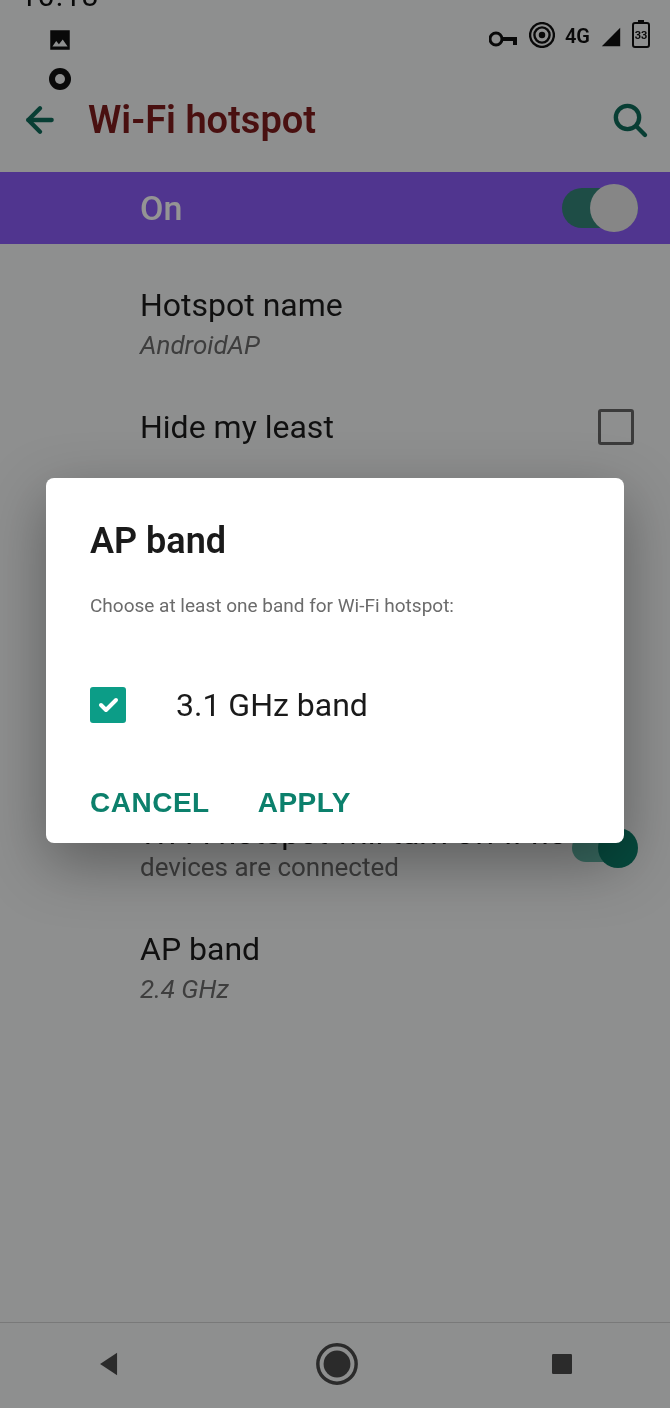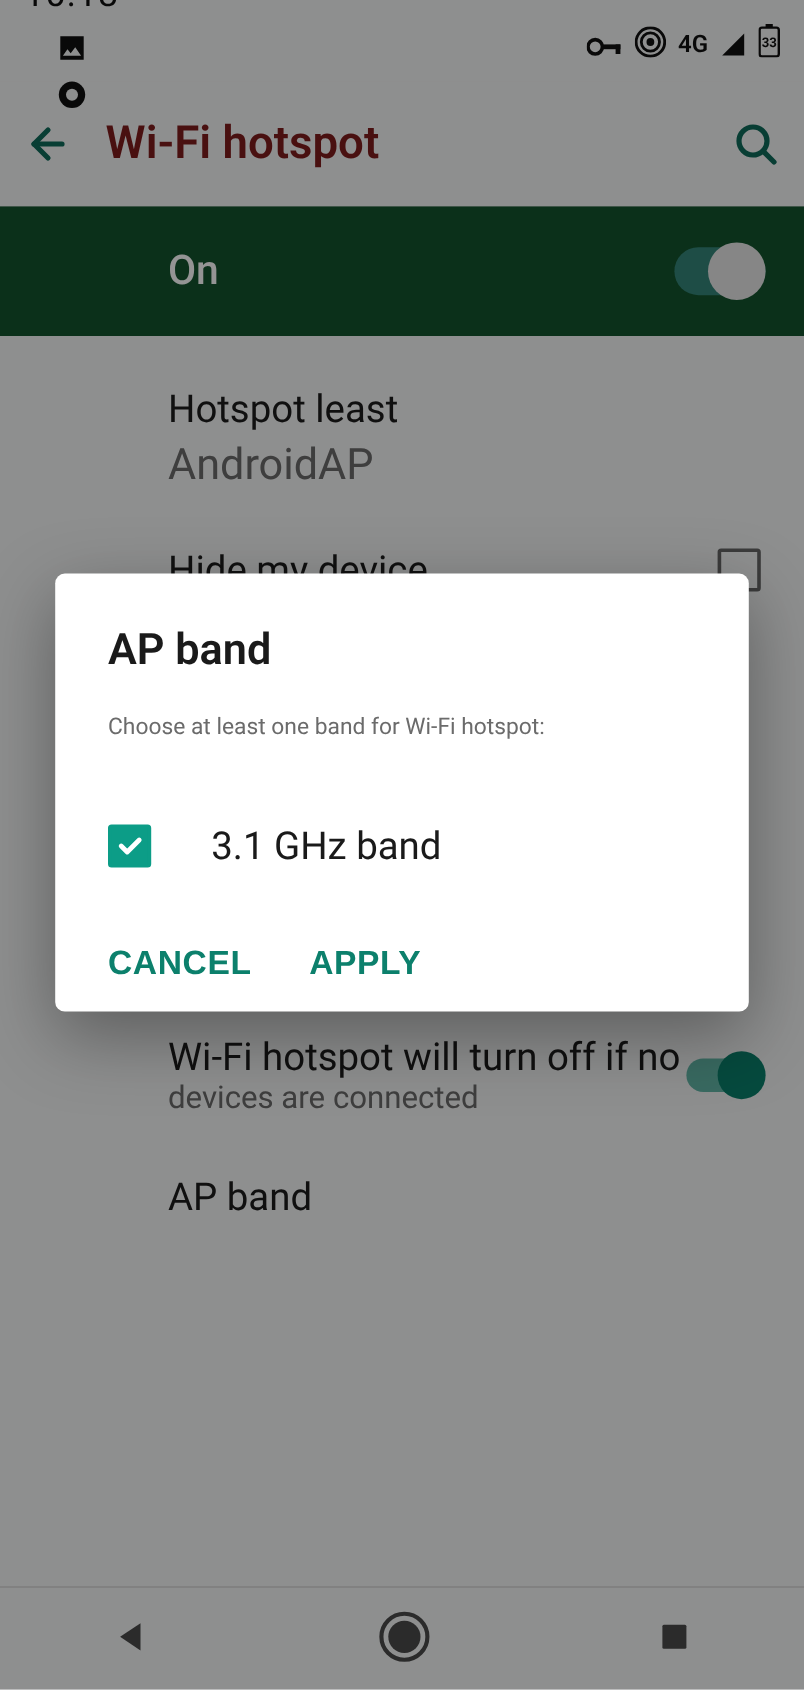--- a/index.html
+++ b/index.html
@@ -12,31 +12,31 @@
   .statusbar .right { display:flex; align-items:flex-end; gap:10px; }
   .clock { font-size: 30px; font-weight: 400; letter-spacing: 1px; }
   .stat-ic { display:inline-flex; align-items:center; justify-content:center; }
 
   
   .appbar { height: 104px; background: #f5f6f6; display:flex; align-items:center; padding: 0 20px; gap: 28px; }
   .appbar .title { flex:1; font-size: 38px; font-weight: 600; color: #7f1d1d; }
   .appbar .back svg, .appbar .search svg { display:block; }
 
   
-  .banner { background:#14532d; color:#fff; height:108px; display:flex; align-items:center; padding:0 32px 0 140px; justify-content:space-between; }
+  .banner { background:#8b5cf6; color:#fff; height:72px; display:flex; align-items:center; padding:0 32px 0 140px; justify-content:space-between; }
   .banner .lbl { font-size:34px; font-weight:500; }
   .toggle { width:76px; height:40px; border-radius:40px; background:#348579; position:relative; }
   .toggle::after { content:""; position:absolute; right:0; top:-4px; width:48px; height:48px; border-radius:50%; background:#e7e7e7; }
 
   
   .list { padding-top: 18px; }
   .row { padding: 24px 32px 24px 140px; position:relative; }
   .row.with-control { display:flex; align-items:center; justify-content:space-between; padding-right:36px; }
   .row .primary { font-size:32px; color:#1d1d1d; }
-  .row .secondary { font-size:36px; color:#6b6b6b; margin-top:6px; }
+  .row .secondary { font-size:26px; color:#6b6b6b; margin-top:6px;font-style:italic; }
   .chk-box { width:36px; height:36px; border:3px solid #666; border-radius:3px; flex:none; }
   .switch-sm { width:62px; height:28px; border-radius:28px; background:#bfbfbf; position:relative; flex:none; }
   .switch-sm.on { background:#63b7a8; }
   .switch-sm::after { content:""; position:absolute; top:-6px; width:40px; height:40px; border-radius:50%; background:#e7e7e7; }
   .switch-sm.on::after { right:-4px; background:#0c806c; }
 
   
   .navbar { position:absolute; bottom:0; left:0; right:0; height:86px; border-top:1px solid #d0d0d0; display:flex; align-items:center; justify-content:space-around; background:#f5f6f6; }
 
   
@@ -118,43 +118,44 @@
 </div>
 
 <div class="banner">
   <span class="lbl">On</span>
   <div class="toggle"></div>
 </div>
 
 <div class="list">
 
   <div class="row">
-    <div class="primary">Hotspot least</div>
+    <div class="primary">Hotspot name</div>
     <div class="secondary">AndroidAP</div>
   </div>
 
   <div class="row with-control">
     <div>
-      <div class="primary">Hide my device</div>
+      <div class="primary">Hide my least</div>
     </div>
     <div class="chk-box"></div>
   </div>
 
   <div style="height:320px;"></div>
 
   <div class="row with-control">
     <div>
       <div class="primary">Wi-Fi hotspot will turn off if no</div>
       <div class="primary" style="font-size:26px;color:#6b6b6b;">devices are connected</div>
     </div>
     <div class="switch-sm on"></div>
   </div>
 
   <div class="row">
     <div class="primary">AP band</div>
+    <div class="secondary">2.4 GHz</div>
   </div>
 
 </div>
 
 <div class="navbar">
   <span>
     <svg width="34" height="34" viewBox="0 0 24 24" fill="#4a4a4a">
         <path d="M17 4v16L5 12 17 4z"></path>
       </svg>
   </span>

